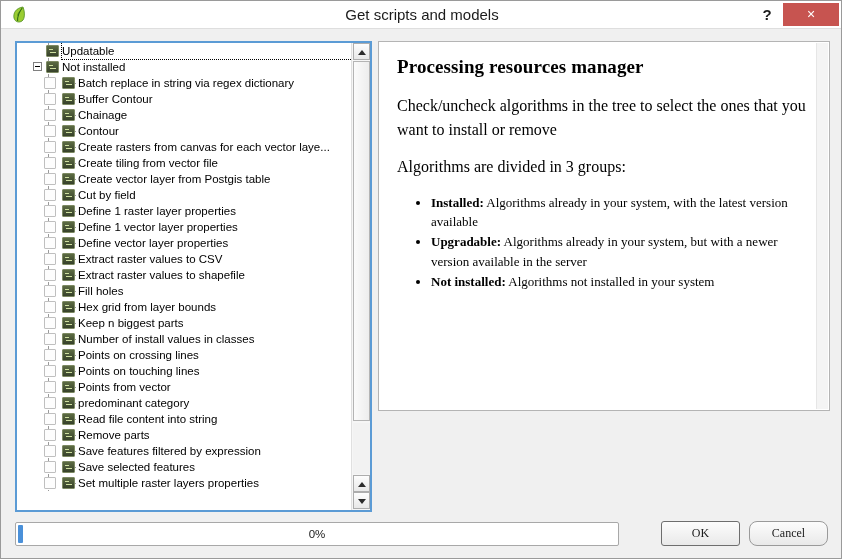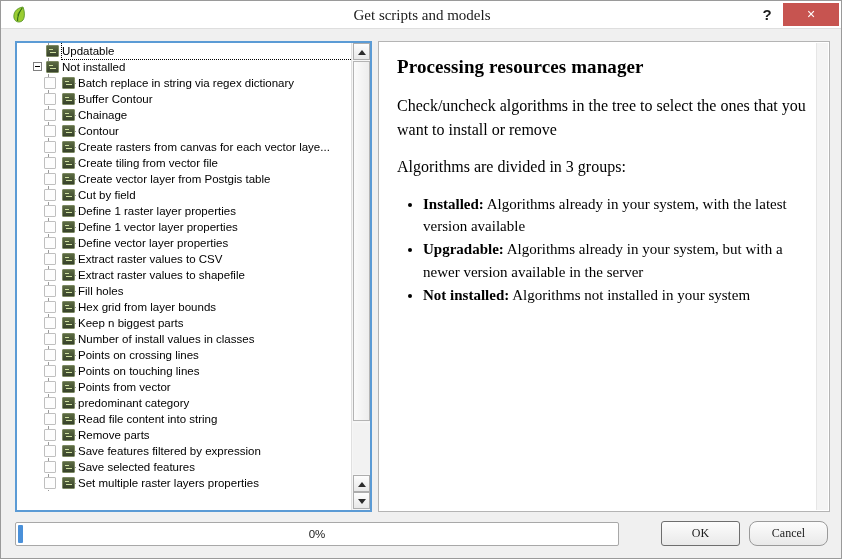--- a/index.html
+++ b/index.html
@@ -39,21 +39,21 @@
   }
   .title-text {
     position: absolute;
     left: 0; top: 0;
     width: 842px;
     height: 41px;
     line-height: 28px;
     text-align: center;
     font-size: 15px;
     color: #1b1b1b;
-    font-family: Liberation Serif, serif;
+    font-family: Liberation Sans, sans-serif;
   }
   .help-btn {
     position: absolute;
     right: 63px; top: 0;
     width: 26px; height: 27px;
     line-height: 27px;
     text-align: center;
     font-size: 15px;
     font-weight: bold;
     color: #1b1b1b;
@@ -233,21 +233,21 @@
     width: 17px;
     bottom: 36px;
     background: #f2f2f2;
   }
 
   
   .doc-panel {
     position: absolute;
     left: 377px; top: 12px;
     width: 452px;
-    height: 471px;
+    height: 370px;
     box-sizing: border-box;
     background: #ffffff;
     border: 1px solid #b4b4b4;
     overflow: hidden;
   }
   .doc-inner {
     padding: 14px 18px 0 18px;
     font-family: "Liberation Serif", serif;
     color: #000000;
   }
@@ -256,23 +256,23 @@
     font-weight: bold;
     margin: 0 0 16px 0;
     letter-spacing: 0.1px;
   }
   .doc-para {
     font-size: 16px;
     line-height: 1.48;
     margin: 0 0 14px 0;
   }
   .doc-list {
-    margin: 0;
+    margin: 8px;
     padding-left: 26px;
-    font-size: 15px;
+    font-size: 13px;
     line-height: 1.48;
   }
   .doc-list li { margin-bottom: 1px; }
   .doc-list b { font-weight: bold; }
 
   .doc-scrollbar {
     position: absolute;
     right: 1px; top: 1px;
     bottom: 1px;
     width: 12px;

